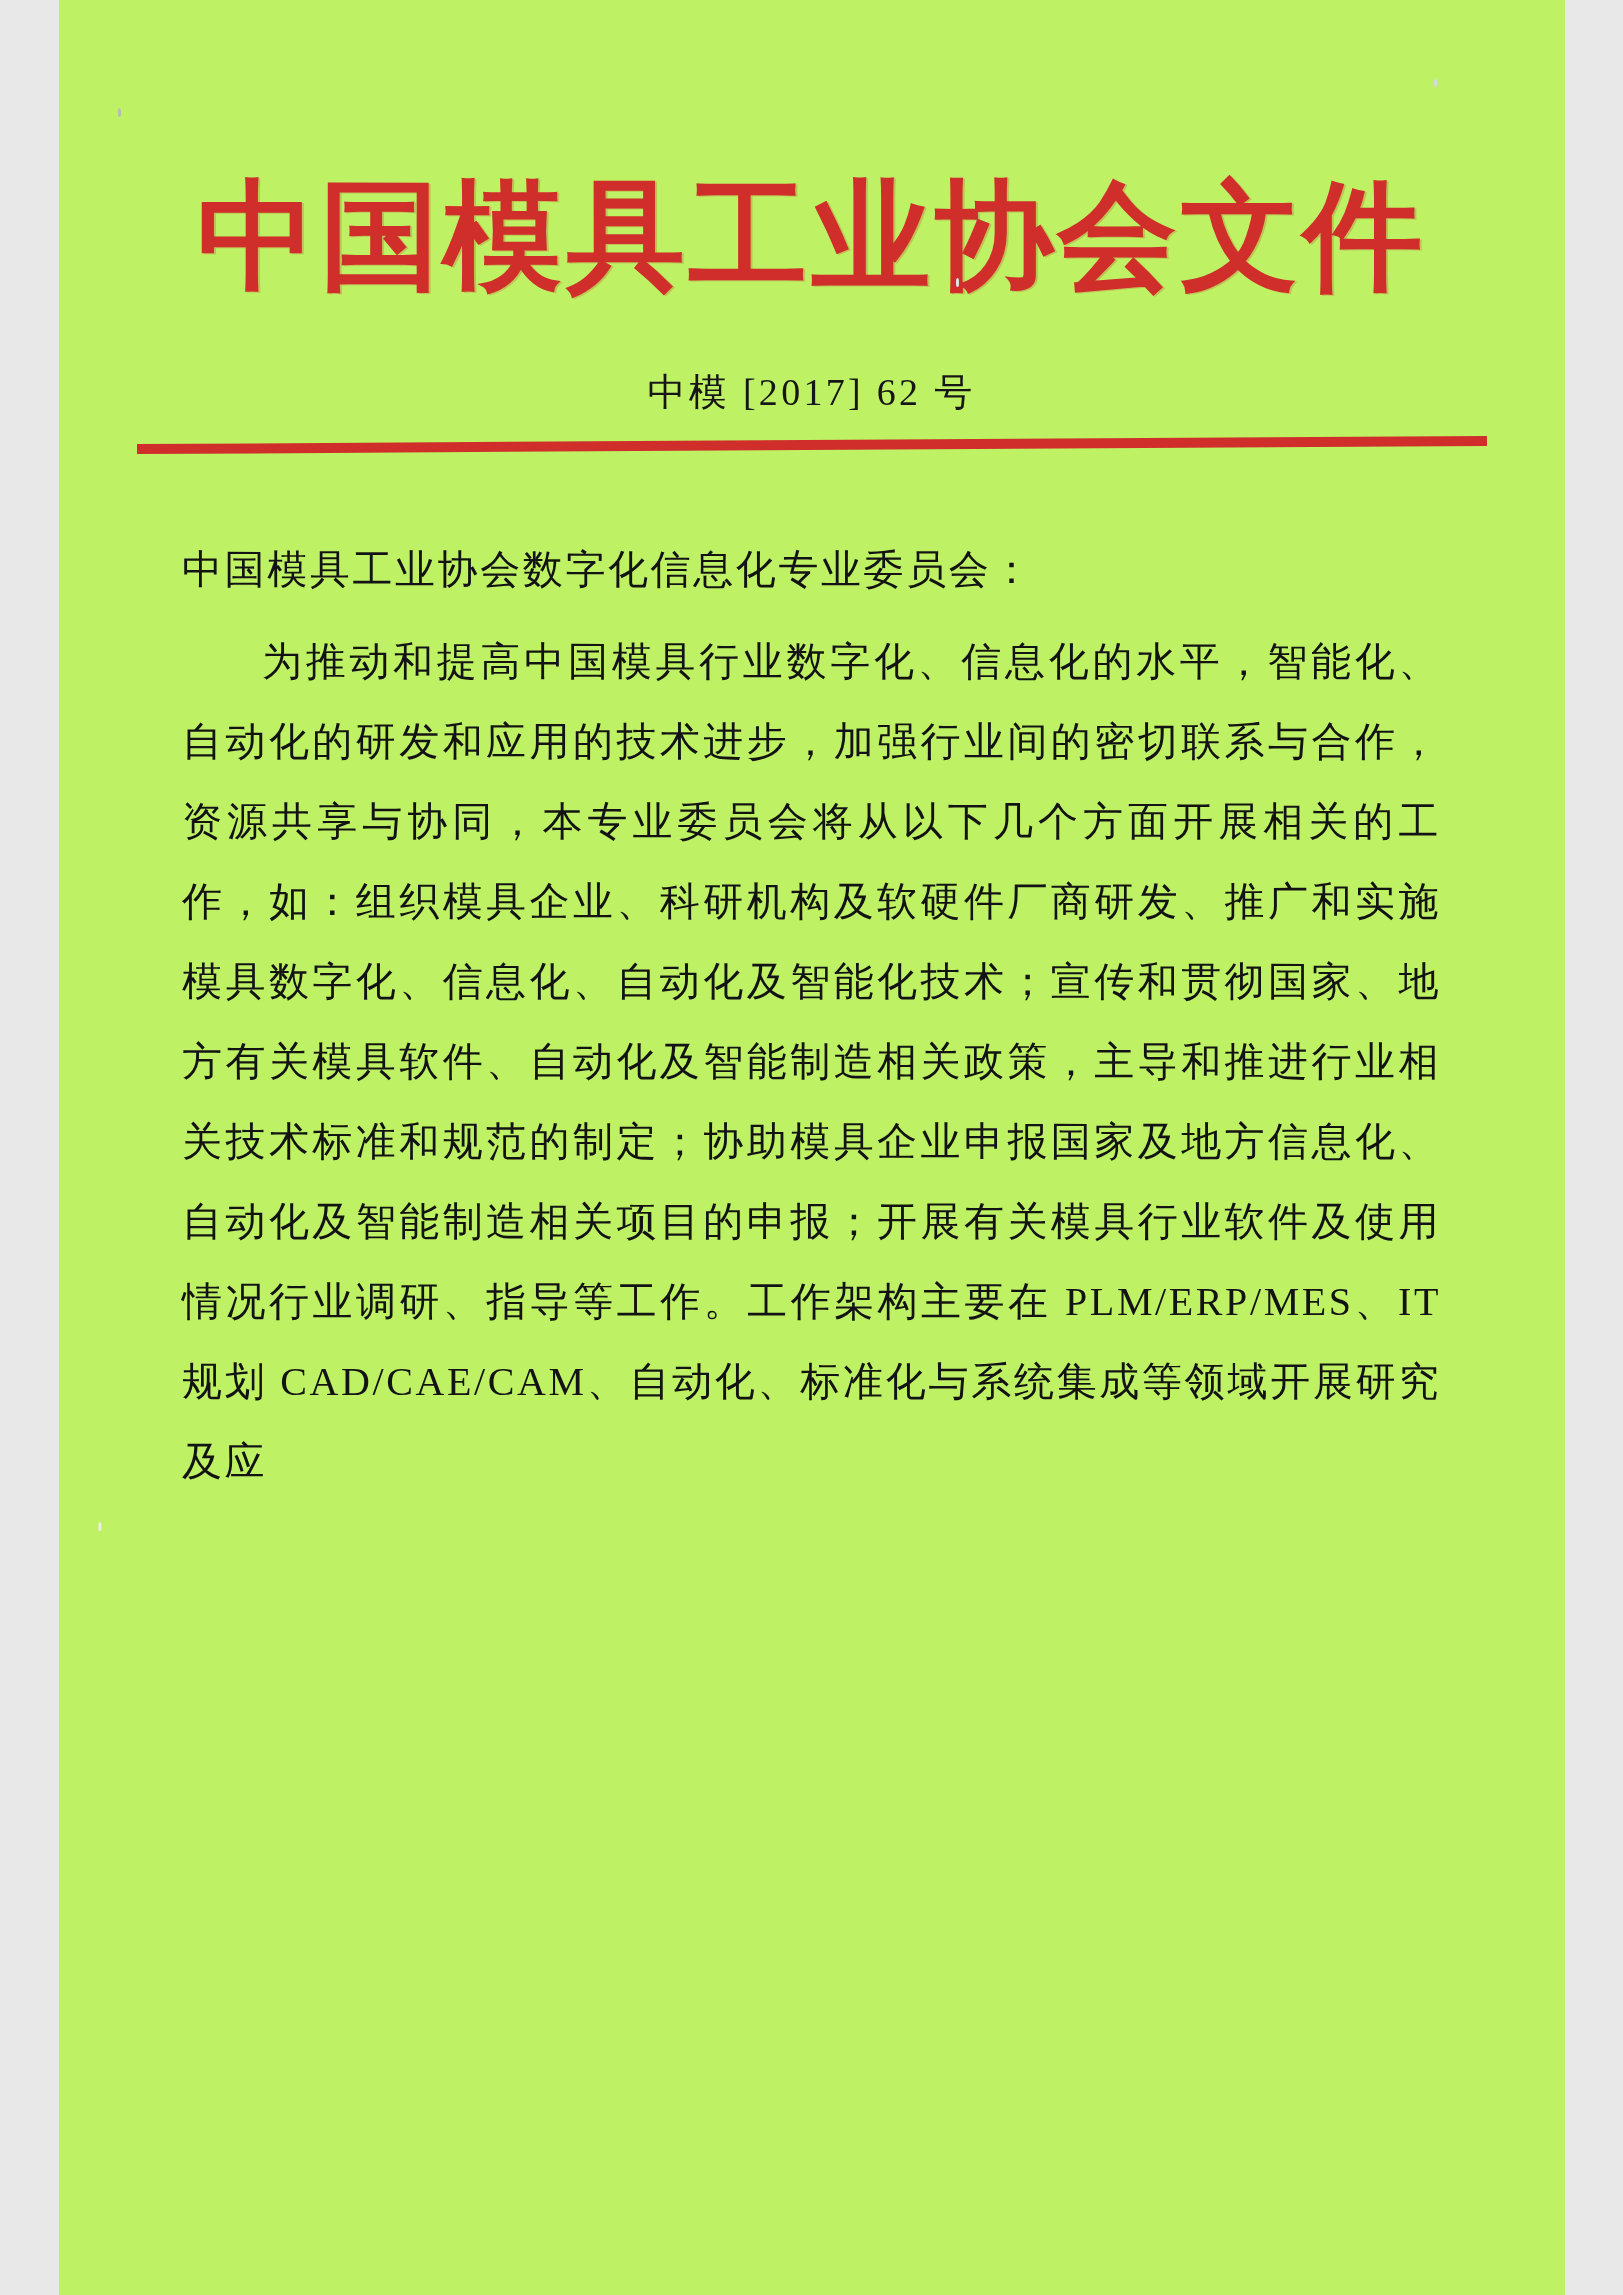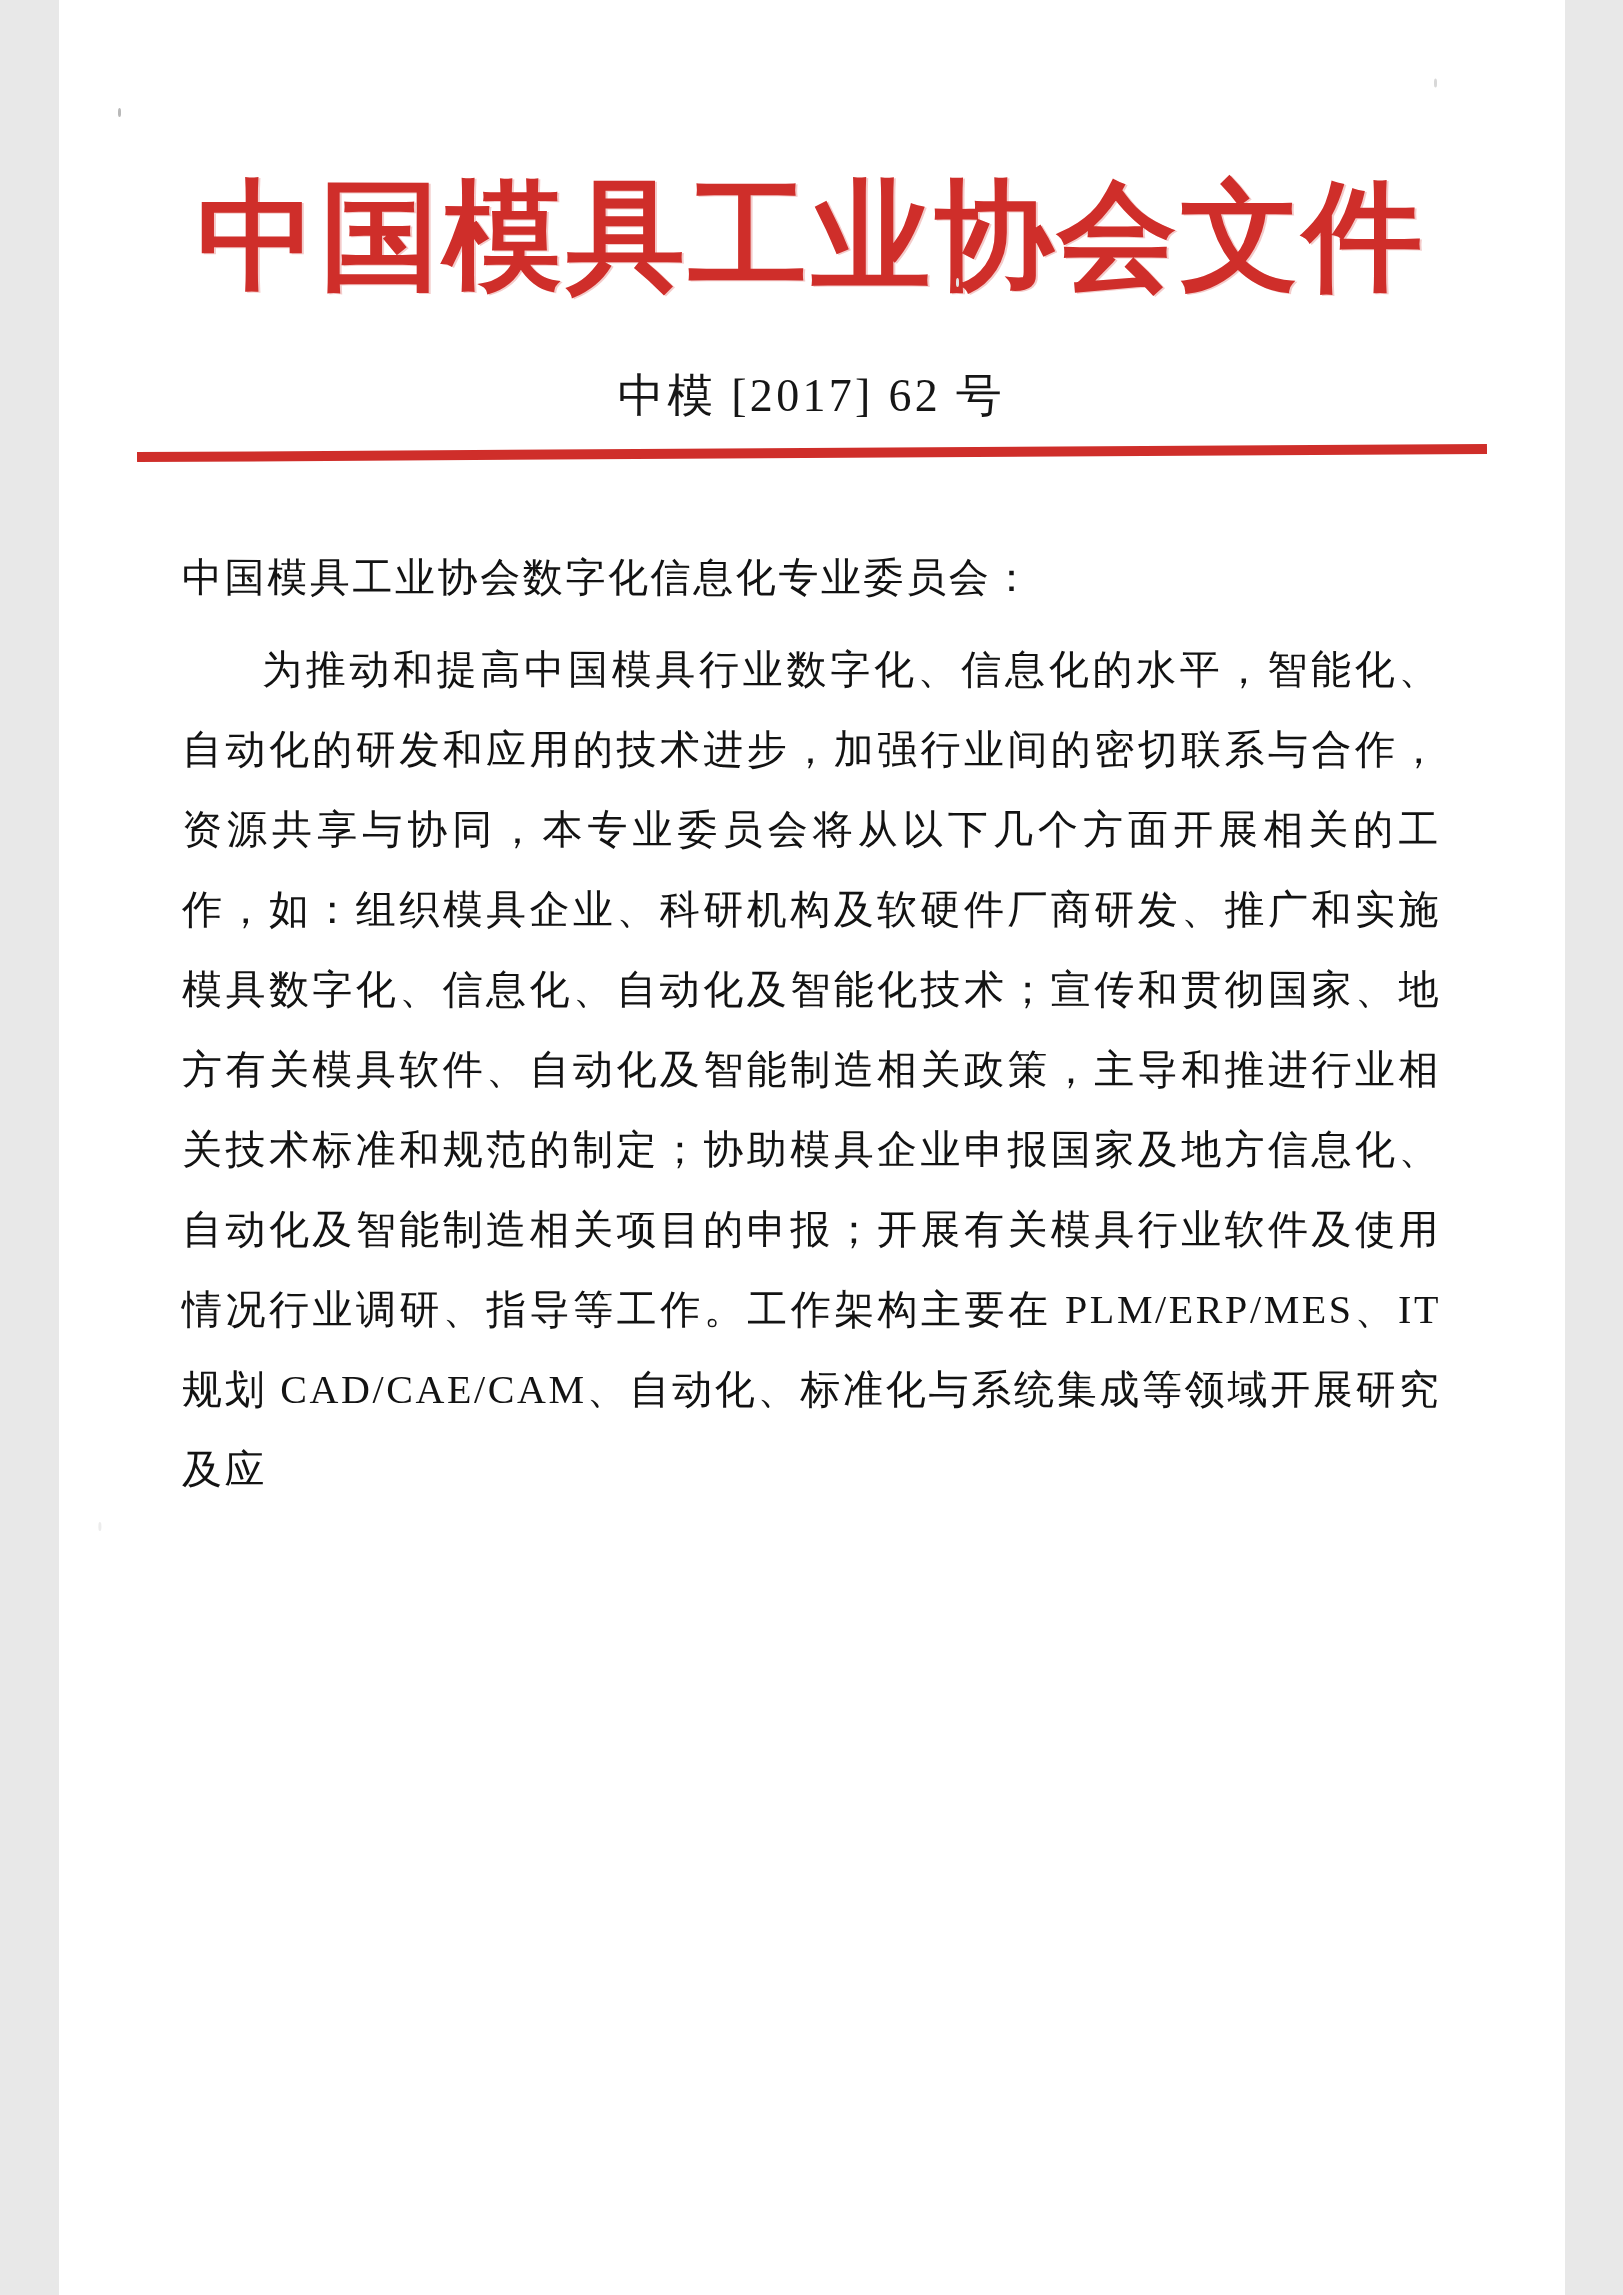--- a/index.html
+++ b/index.html
@@ -5,21 +5,21 @@
   html, body {
     margin: 0;
     padding: 0;
     background: #e8e8e8;
   }
   .page {
     position: relative;
     width: 1506px;
     height: 2295px;
     margin: 0 auto;
-    background: #ffffff;
+    background: #bef264;
     overflow: hidden;
     font-family: "Liberation Serif", "DejaVu Serif", serif;
     color: var(--ink, #141414);
   }
   
   .page::before {
     content: "";
     position: absolute;
     left: 59px; top: 108px;
     width: 3.9px; height: 9.2px;
@@ -33,21 +33,21 @@
     line-height: 1;
     font-weight: 700;
     letter-spacing: 3.9px;
     text-align: center;
     color: var(--accent, #cf2e2a);
     text-shadow: 2px 1.3px 0 rgba(207, 46, 42, 0.25);
     white-space: nowrap;
   }
   .doc-number {
     margin-top: 76px;
-    font-size: 46px;
+    font-size: 38px;
     line-height: 1;
     letter-spacing: 3.3px;
     text-align: center;
     color: #161616;
   }
   .red-divider {
     margin: 29px auto 0;
     width: 1350px;
     height: 9.8px;
     background: var(--accent, #cf2e2a);

